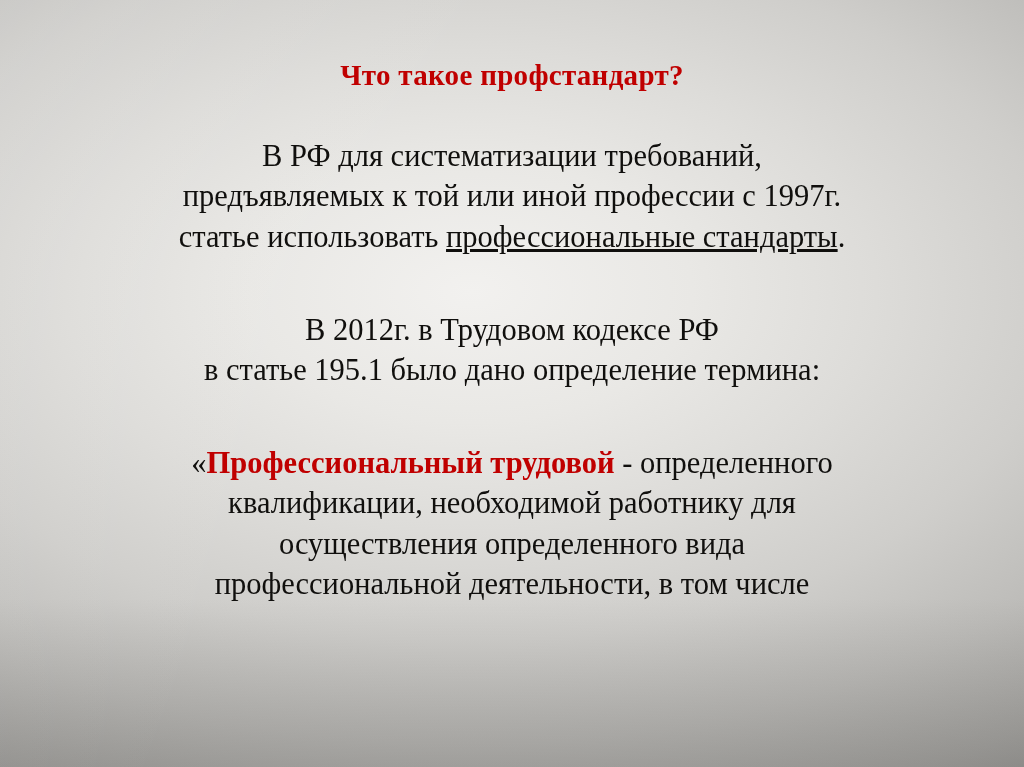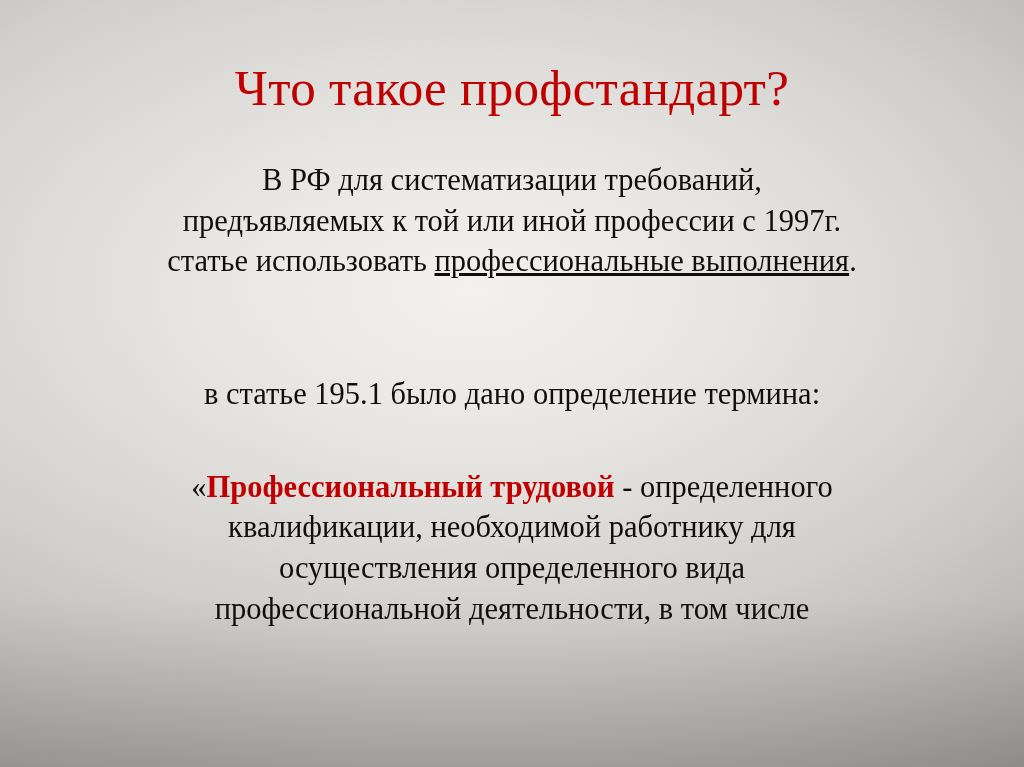--- a/index.html
+++ b/index.html
@@ -42,22 +42,22 @@
   .content {
     position: relative;
     z-index: 2;
     width: 100%;
     height: 100%;
     box-sizing: border-box;
     padding: 60px 52px 0 52px;
     text-align: center;
   }
   .title {
-    font-size: 51px;
-    font-weight: normal;
+    font-size: 29px;
+    font-weight: bold;
     color: #c00000;
     letter-spacing: 0.3px;
     line-height: 1.1;
     margin: 0 0 44px 0;
   }
   .para {
     font-size: 30.5px;
     color: #100f0d;
     line-height: 1.33;
     margin: 12px auto;
@@ -79,25 +79,25 @@
 <body>
 
 <div class="slide">
   <div class="content">
 
     <h1 class="title">Что такое профстандарт?</h1>
 
     <p class="para p1">
       <span>В РФ для систематизации  требований,</span><br>
       <span>предъявляемых  к той или иной профессии с 1997г.</span><br>
-      <span>статье использовать </span><span class="u">профессиональные выполнения</span><span>.</span>
+      <span>статье использовать </span><span class="u">профессиональные стандарты</span><span>.</span>
     </p>
 
     <p class="para p2">
-      <br>
+      <span>В 2012г. в Трудовом кодексе РФ</span><br>
       <span>в статье 195.1 было дано определение термина:</span>
     </p>
 
     <p class="para p3">
       <span>«</span><span class="red-bold">Профессиональный трудовой</span><span> - определенного</span><br>
       <span>квалификации, необходимой работнику для</span><br>
       <span>осуществления определенного вида</span><br>
       <span>профессиональной деятельности, в том числе</span><br>
     </p>
 

